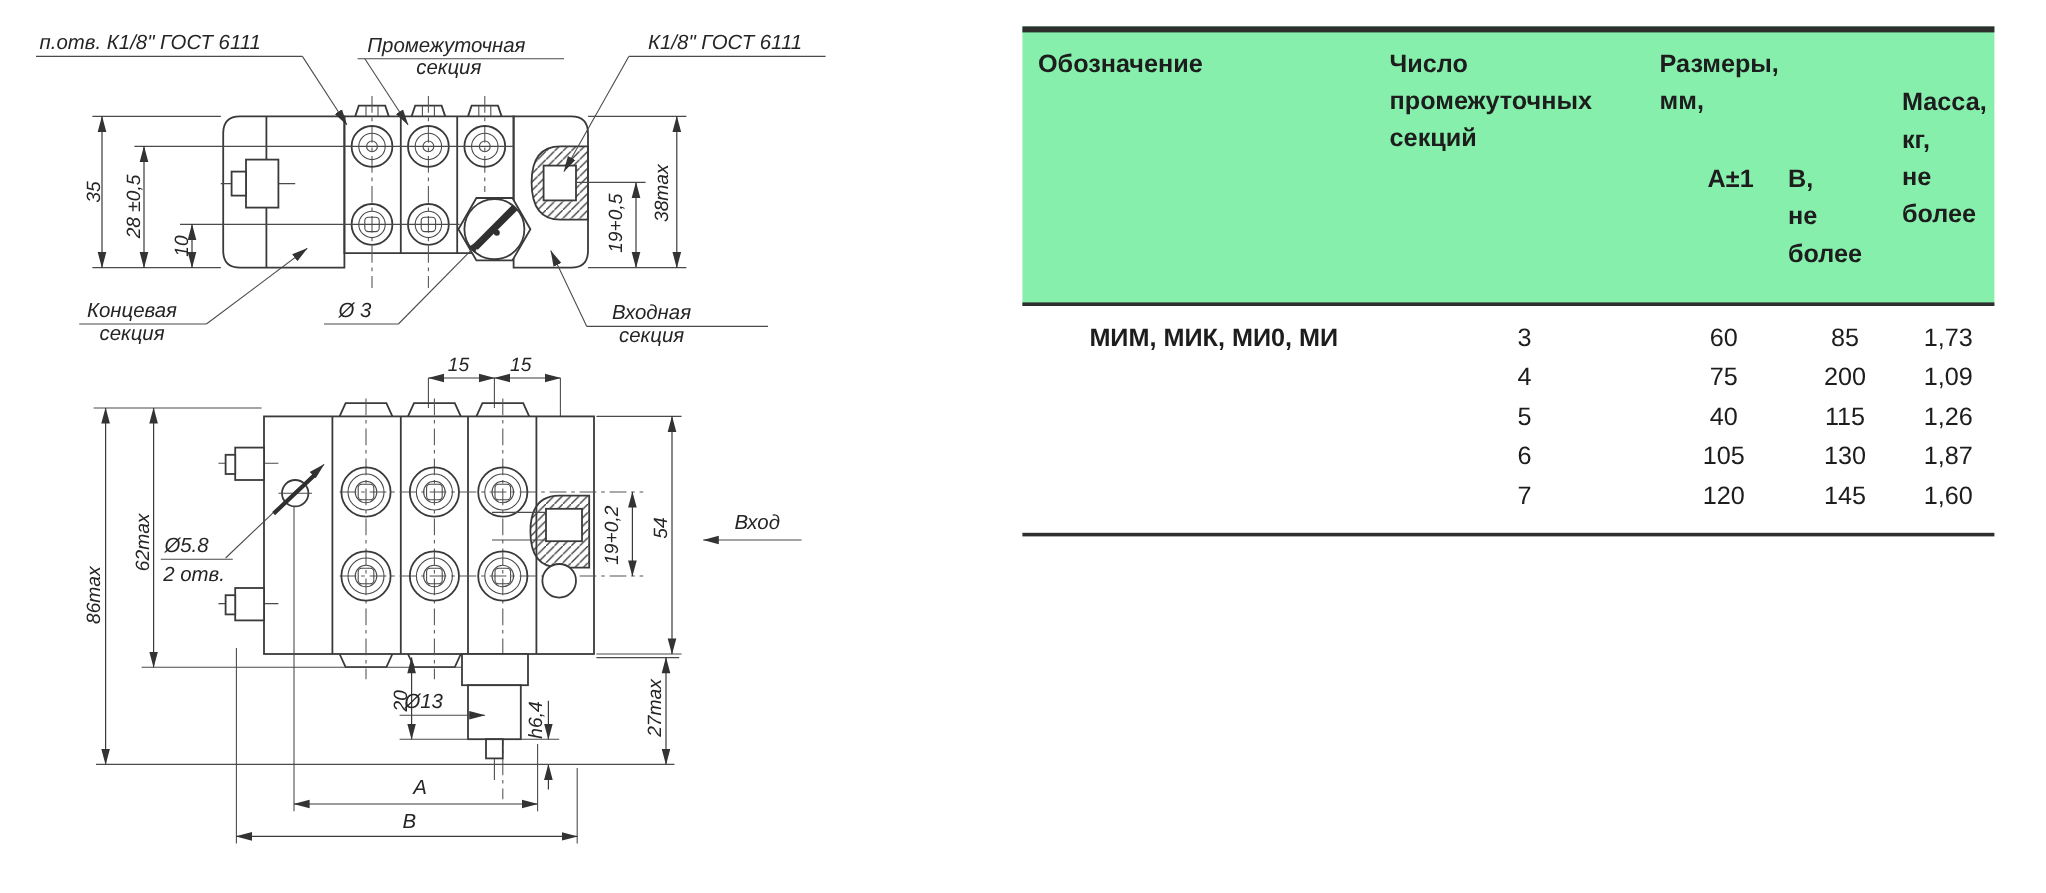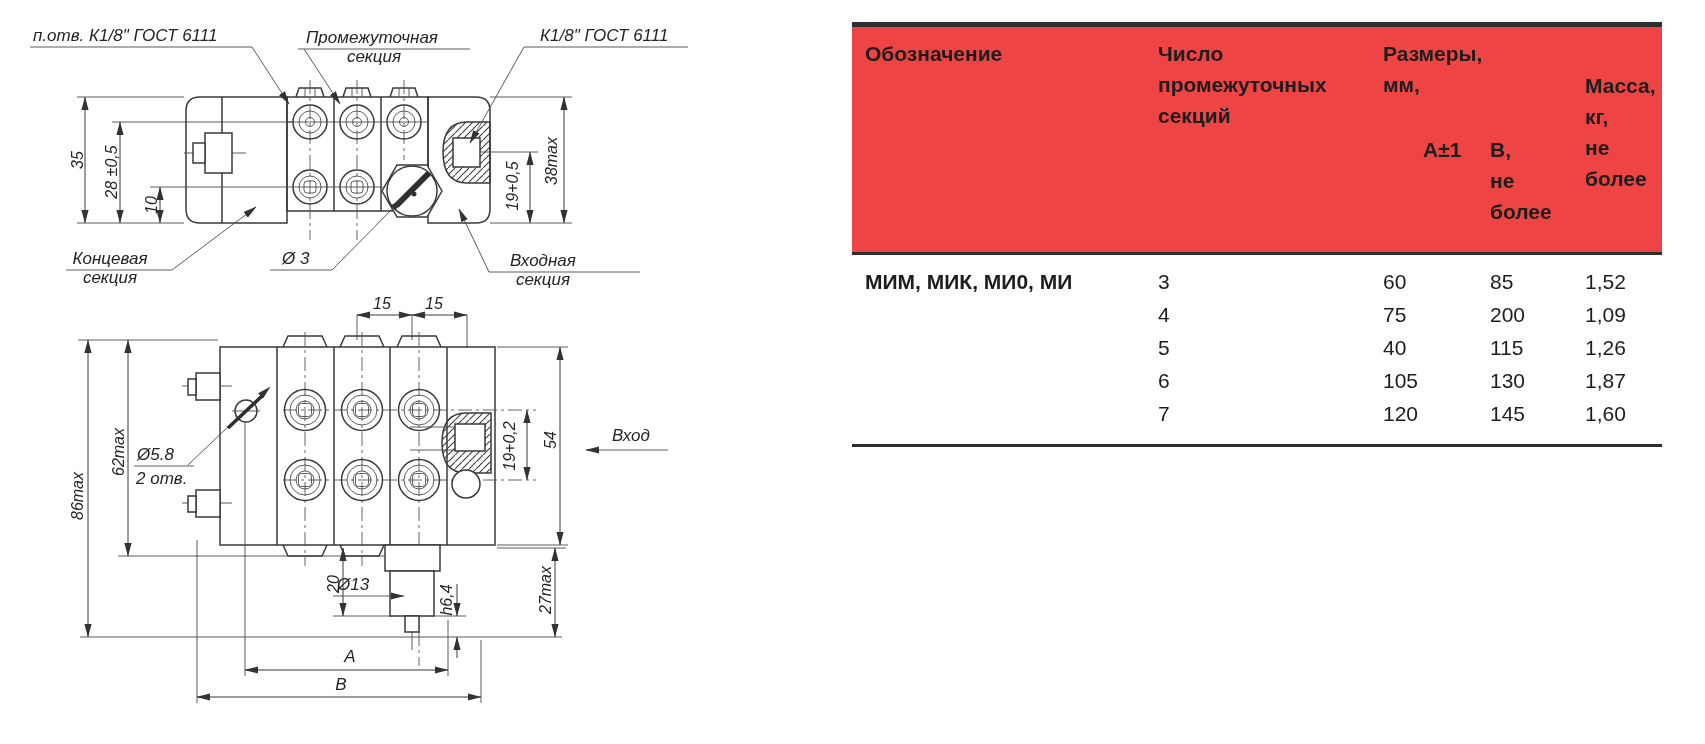--- a/index.html
+++ b/index.html
@@ -10,27 +10,27 @@
   .ln{stroke:#3a3a3a;stroke-width:1.5;fill:none;}
   .thin{stroke:#4a4a4a;stroke-width:0.9;fill:none;}
   .cl{stroke:#555;stroke-width:0.9;fill:none;stroke-dasharray:14 4 3 4;}
   .dim{stroke:#3a3a3a;stroke-width:1;fill:none;}
   .white{fill:#ffffff;}
   .dt{font:italic 16px "Liberation Sans",sans-serif;fill:#252525;}
   .dl{font:italic 17px "Liberation Sans",sans-serif;fill:#252525;}
   .mid{text-anchor:middle;}
   
   #spec{position:absolute;left:852px;top:22px;width:810px;}
-  #spec .hdr{position:relative;height:225px;background:#ef4444;
+  #spec .hdr{position:relative;height:225px;background:#86efac;
              border-top:5px solid #2e2e2e;border-bottom:3px solid #2e2e2e;}
   #spec .hcell{position:absolute;font-weight:bold;font-size:21px;line-height:31px;
                white-space:pre-line;color:#1d1d1d;}
   #spec .bdy{border-bottom:3px solid #2e2e2e;padding:10px 0 14px 0;}
   .trow{display:grid;grid-template-columns:293px 225px 107px 95px auto;
-        padding-left:13px;height:33px;line-height:33px;font-size:21px;color:#1d1d1d;}
+        padding-left:13px;height:33px;line-height:33px;font-size:21px;color:#1d1d1d;text-align:center;}
   .desig{font-weight:bold;}
 </style>
 </head>
 <body>
 
 <div id="canvas">
 
 <svg id="draw" width="800" height="744" viewBox="0 0 800 744" xmlns="http://www.w3.org/2000/svg">
   <defs>
     <pattern id="hatch" patternUnits="userSpaceOnUse" width="7" height="7">
@@ -360,21 +360,21 @@
 кг,
 не
 более</div>
   </div>
   <div class="bdy">
     <div class="trow">
       <span class="desig">МИМ, МИК, МИ0, МИ</span>
       <span>3</span>
       <span>60</span>
       <span>85</span>
-      <span>1,52</span>
+      <span>1,73</span>
     </div>
     <div class="trow">
       <span></span>
       <span>4</span>
       <span>75</span>
       <span>200</span>
       <span>1,09</span>
     </div>
     <div class="trow">
       <span></span>

